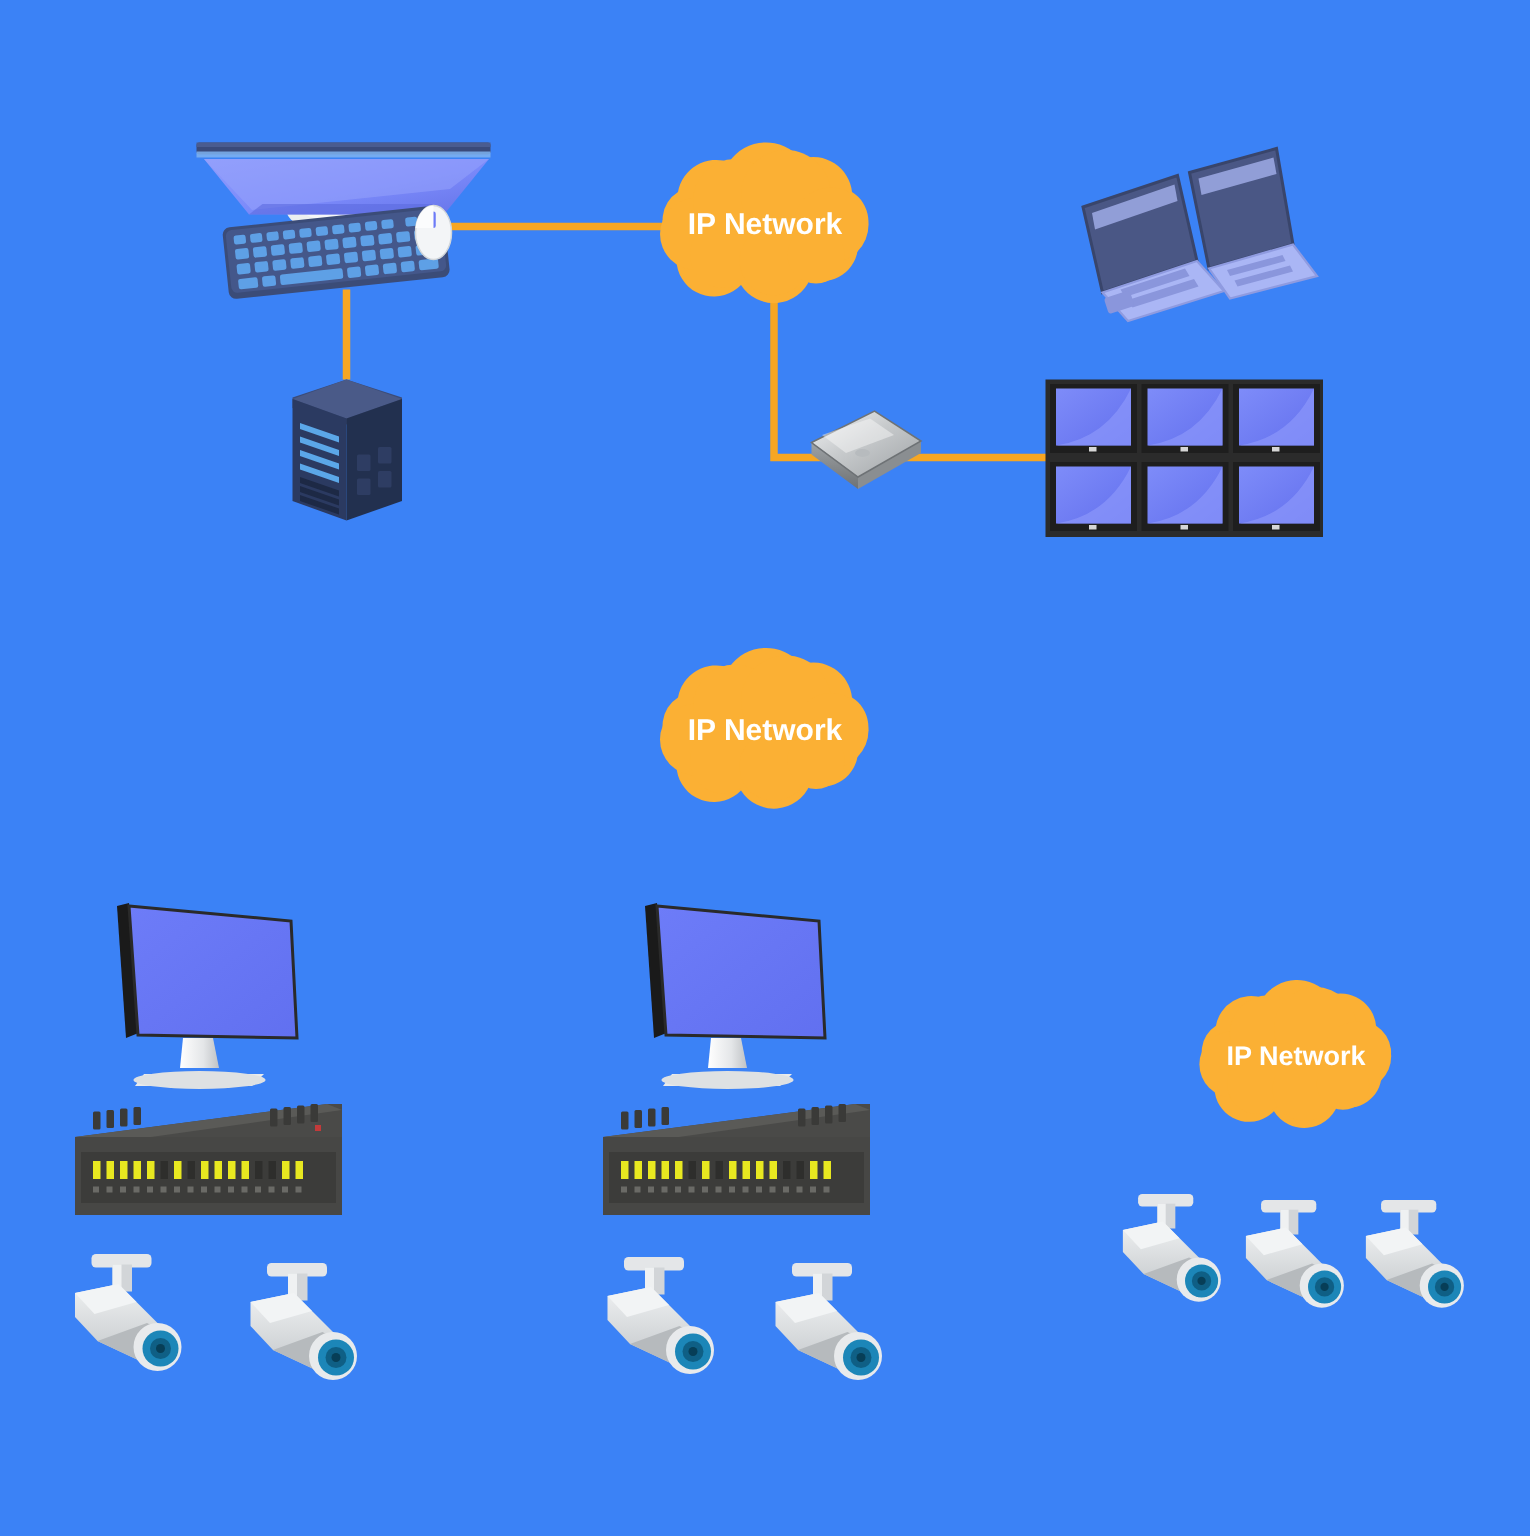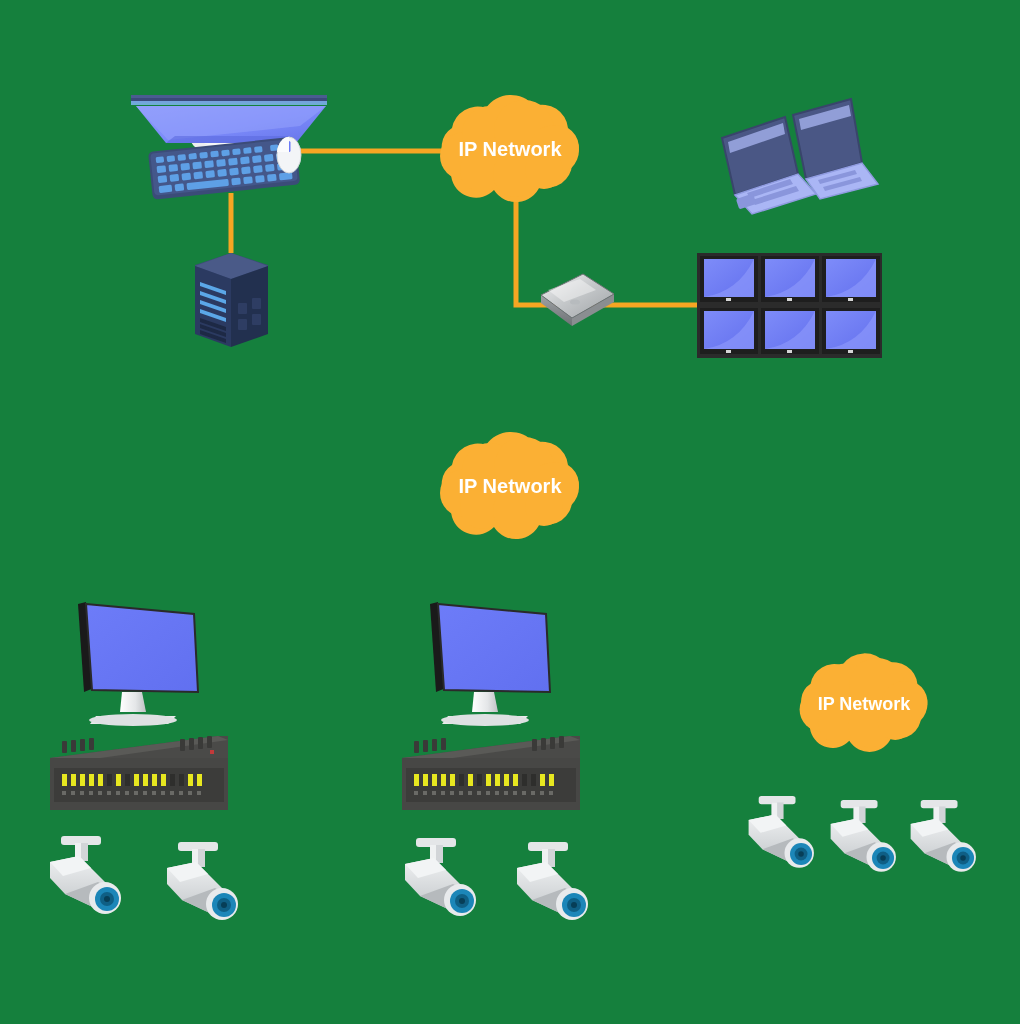--- a/index.html
+++ b/index.html
@@ -11,21 +11,21 @@
   body {
     width: 1020px;
     height: 1024px;
     overflow: hidden;
     font-family: "Liberation Sans", sans-serif;
   }
   #diagram-root {
     position: relative;
     width: 1020px;
     height: 1024px;
-    background: #15803d;
+    background: #3b82f6;
   }
   svg.layer {
     position: absolute;
     top: 0;
     left: 0;
     width: 1020px;
     height: 1024px;
     display: block;
   }
   .cloud-label {

